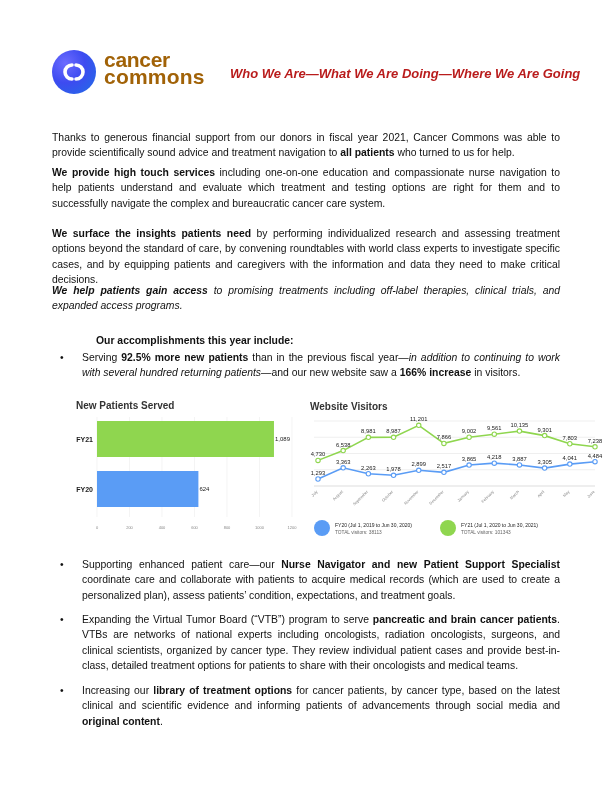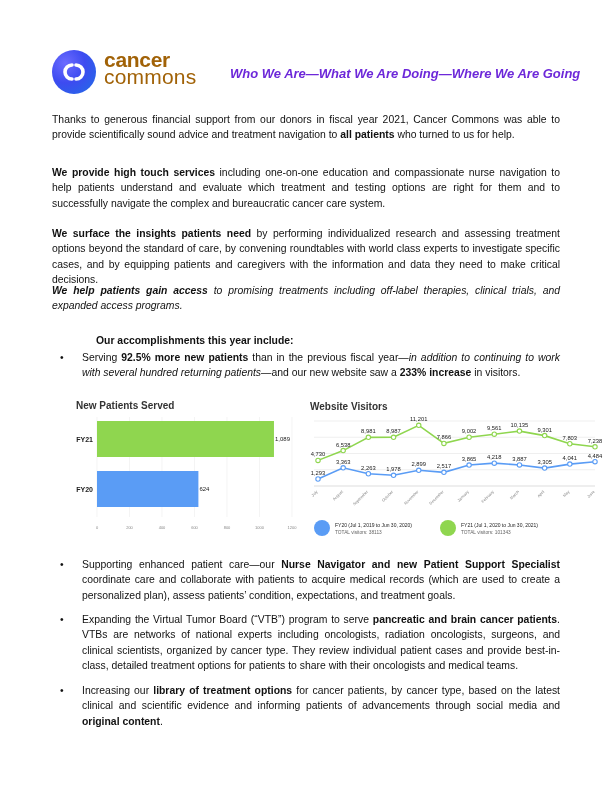--- a/index.html
+++ b/index.html
@@ -5,26 +5,26 @@
   * { box-sizing: border-box; margin: 0; padding: 0; }
   html, body { width: 612px; height: 792px; background: #ffffff; overflow: hidden; }
   body { font-family: "Liberation Sans", sans-serif; color: #111; position: relative; }
 
   .header { position: absolute; left: 50px; top: 48px; width: 520px; height: 50px; }
   .logo-mark { position: absolute; left: 2px; top: 2px; width: 44px; height: 44px; border-radius: 50%;
     background: radial-gradient(circle at 30% 30%, #6c6cff 0%, #3d4bf0 45%, #1f6fe6 100%); }
   .logo-mark svg { position: absolute; left: 0; top: 0; }
   .logo-text { position: absolute; left: 54px; top: 3px; line-height: 17px; font-size: 21px; color: #a16207; letter-spacing: -0.3px; }
   .logo-text .l1 { font-weight: bold; display: block; }
-  .logo-text .l2 { display: block; font-weight: normal; letter-spacing: 0.2px; }
-  .tagline { position: absolute; left: 180px; top: 18px; font-size: 13px; font-weight: bold; font-style: italic; color: #6d28d9; white-space: nowrap; }
+  .logo-text .l2 { display: block; font-weight: bold; letter-spacing: 0.2px; }
+  .tagline { position: absolute; left: 180px; top: 18px; font-size: 13px; font-weight: bold; font-style: italic; color: #b91c1c; white-space: nowrap; }
 
   .body-text { position: absolute; left: 52px; width: 508px; font-size: 10.4px; line-height: 15.3px; text-align: justify; }
   .body-text b { font-weight: bold; }
-  .p1 { top: 112px; }
+  .p1 { top: 130px; }
   .p2 { top: 165px; }
   .p3 { top: 226px; }
   .p4 { top: 283px; font-style: italic; }
   .acc-title { position: absolute; left: 52px; top: 335px; font-size: 10.4px; font-weight: bold; margin-left: 44px; }
 
   .bullet { position: absolute; left: 60px; width: 500px; font-size: 10.4px; line-height: 15.3px; }
   .bullet .dot { position: absolute; left: 0; top: 0; }
   .bullet .txt { position: absolute; left: 22px; width: 478px; text-align: justify; }
   .b1 { top: 350px; }
   .b2 { top: 557px; }
@@ -62,21 +62,21 @@
 
 <div class="body-text p1"><span>Thanks to generous financial support from our donors in fiscal year 2021, Cancer Commons was able to provide scientifically sound advice and treatment navigation to </span><b>all patients</b><span> who turned to us for help.</span></div>
 <div class="body-text p2"><b>We provide high touch services</b><span> including one-on-one education and compassionate nurse navigation to help patients understand and evaluate which treatment and testing options are right for them and to successfully navigate the complex and bureaucratic cancer care system.</span></div>
 <div class="body-text p3"><b>We surface the insights patients need</b><span> by performing individualized research and assessing treatment options beyond the standard of care, by convening roundtables with world class experts to investigate specific cases, and by equipping patients and caregivers with the information and data they need to make critical decisions.</span></div>
 <div class="body-text p4"><b>We help patients gain access</b><span> to promising treatments including off-label therapies, clinical trials, and expanded access programs.</span></div>
 
 <div class="acc-title">Our accomplishments this year include:</div>
 
 <div class="bullet b1">
   <span class="dot">•</span>
-  <div class="txt"><span>Serving </span><b>92.5% more new patients</b><span> than in the previous fiscal year—</span><i>in addition to continuing to work with several hundred returning patients</i><span>—and our new website saw a </span><b>233% increase</b><span> in visitors.</span></div>
+  <div class="txt"><span>Serving </span><b>92.5% more new patients</b><span> than in the previous fiscal year—</span><i>in addition to continuing to work with several hundred returning patients</i><span>—and our new website saw a </span><b>166% increase</b><span> in visitors.</span></div>
 </div>
 
 <svg id="bar-chart" class="chart-svg" width="230" height="145">
   <text class="ctitle" x="6" y="14">New Patients Served</text>
   <g id="bar-grid">
       <line x1="27" x2="27" y1="22" y2="122" stroke="#ececec" stroke-width="0.6"></line>
       <text x="27" y="134" text-anchor="middle" class="tick">0</text>
       <line x1="59.5" x2="59.5" y1="22" y2="122" stroke="#ececec" stroke-width="0.6"></line>
       <text x="59.5" y="134" text-anchor="middle" class="tick">200</text>
       <line x1="92" x2="92" y1="22" y2="122" stroke="#ececec" stroke-width="0.6"></line>

